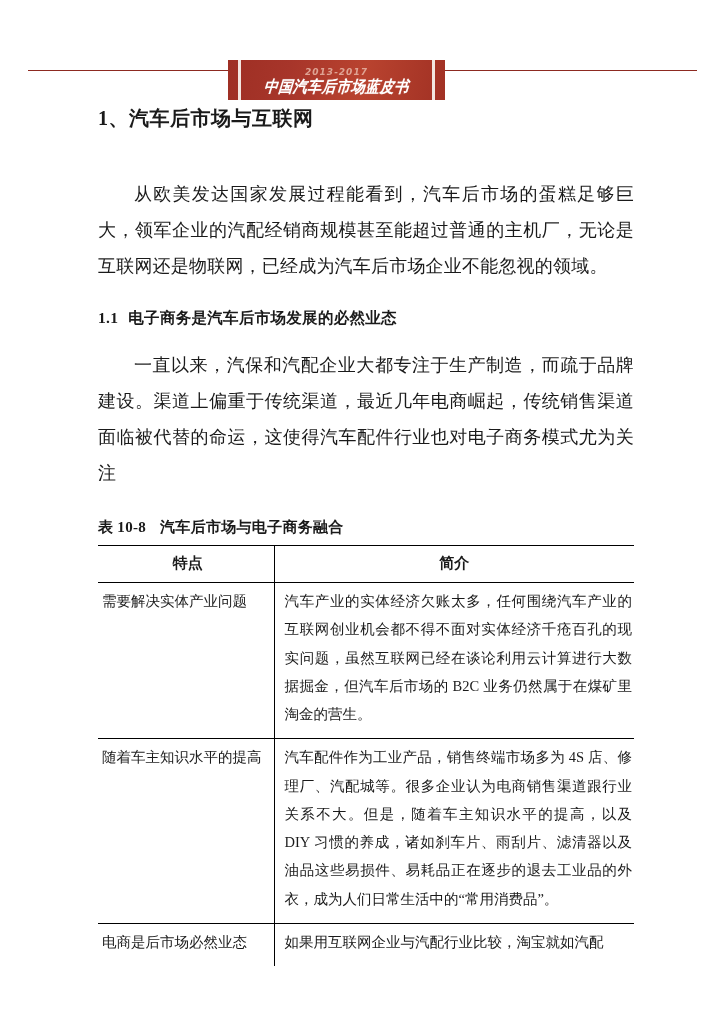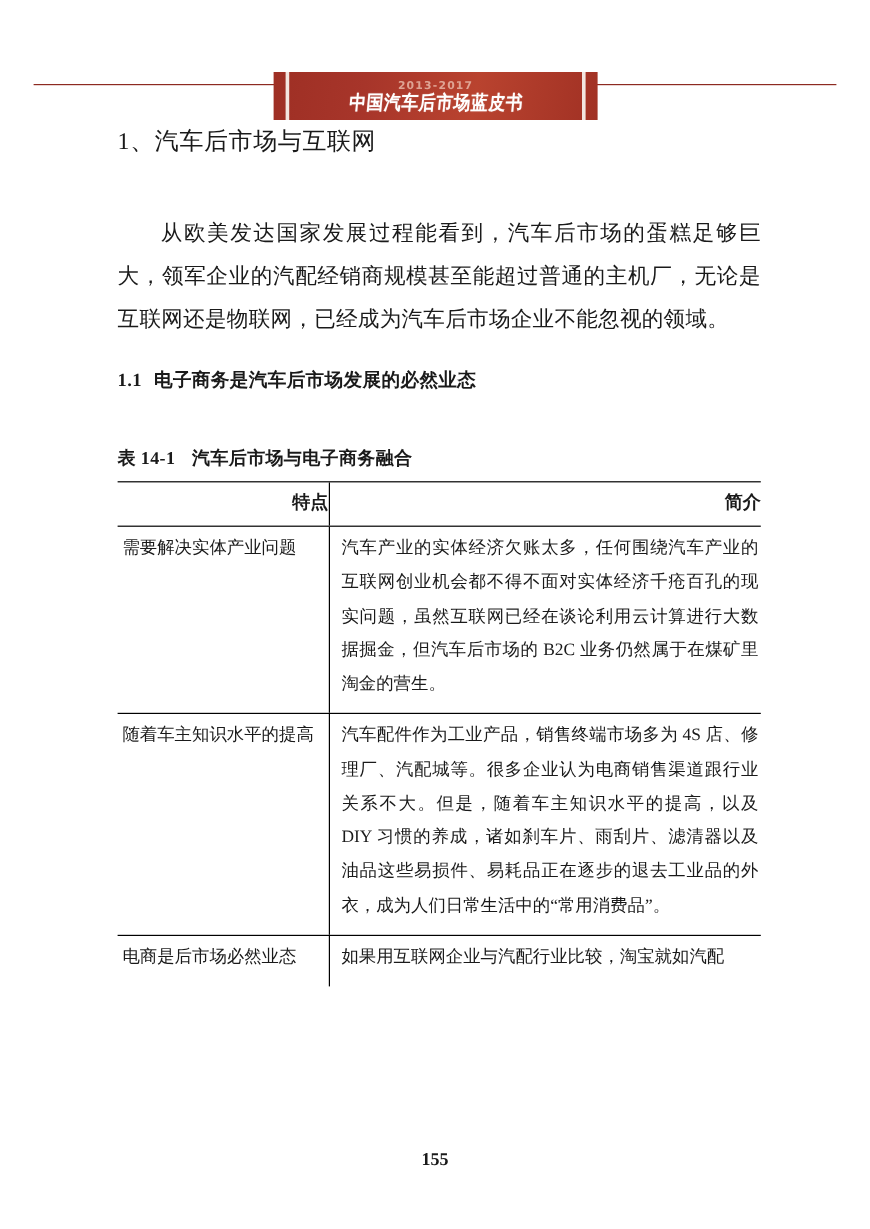--- a/index.html
+++ b/index.html
@@ -34,27 +34,28 @@
     top: 40px;
     left: 28px;
     width: 669px;
     height: 1px;
     background: #8d2a21;
   }
   .header-badge {
     position: absolute;
     top: 30px;
     left: 228px;
-    width: 270px;
+    width: 217px;
     height: 40px;
     background: linear-gradient(100deg,#9e2f24 0%, #a7352a 28%, #b9432f 62%, #a13124 100%);
     display: flex;
     flex-direction: column;
     align-items: center;
     justify-content: center;
+    font-style: italic;
   }
   .badge-stripe {
     position: absolute;
     top: 0;
     width: 3px;
     height: 40px;
     background: #f3e6e0;
   }
   .badge-stripe.left { left: 10px; }
   .badge-stripe.right { right: 10px; }
@@ -81,21 +82,21 @@
 
   
   .content {
     position: absolute;
     left: 98px;
     top: 104px;
     width: 536px;
   }
   h1.section-title {
     font-size: 20px;
-    font-weight: normal;
+    font-weight: bold;
     margin: 0 0 0 0;
     line-height: 1.4;
     letter-spacing: 0.5px;
   }
   p.para {
     font-size: 18px;
     line-height: 2.0;
     margin: 0;
     text-align: justify;
     text-justify: inter-ideograph;
@@ -135,21 +136,21 @@
     width: 536px;
     border-collapse: collapse;
     font-size: 14.5px;
     line-height: 1.95;
   }
   table.doc-table col.c1 { width: 176px; }
   table.doc-table col.c2 { width: 360px; }
 
   table.doc-table thead th {
     font-weight: bold;
-    text-align: right;
+    text-align: center;
     padding: 3px 0 4px 4px;
     border-top: 1.6px solid #000;
     border-bottom: 1.1px solid #000;
     font-size: 15px;
     vertical-align: middle;
   }
   table.doc-table thead th.c2cell {
     padding-left: 0;
     border-left: 1.1px solid #000;
   }
@@ -205,24 +206,25 @@
     <div class="gap-after-title"></div>
 
     <p class="para">从欧美发达国家发展过程能看到，汽车后市场的蛋糕足够巨大，领军企业的汽配经销商规模甚至能超过普通的主机厂，无论是互联网还是物联网，已经成为汽车后市场企业不能忽视的领域。</p>
     <div class="gap-after-para"></div>
 
     <h2 class="sub-title">
       <span class="num">1.1</span><span>电子商务是汽车后市场发展的必然业态</span>
     </h2>
     <div class="gap-after-sub"></div>
 
+    <p class="para">一直以来，汽保和汽配企业大都专注于生产制造，而疏于品牌建设。渠道上偏重于传统渠道，最近几年电商崛起，传统销售渠道面临被代替的命运，这使得汽车配件行业也对电子商务模式尤为关注</p>
     <div class="gap-after-para2"></div>
 
     <div class="table-caption">
-      <span class="cap-num">表 14-1</span><span>汽车后市场与电子商务融合</span>
+      <span class="cap-num">表 10-8</span><span>汽车后市场与电子商务融合</span>
     </div>
     <div class="gap-after-caption"></div>
 
     <table class="doc-table">
       <colgroup>
           <col class="c1">
           <col class="c2">
         </colgroup>
       <thead>
         <tr>
@@ -241,15 +243,14 @@
         </tr>
         <tr>
           <td class="feature">电商是后市场必然业态</td>
           <td class="c2cell">如果用互联网企业与汽配行业比较，淘宝就如汽配</td>
         </tr>
       </tbody>
     </table>
 
   </div>
 
-  <div class="page-number">155</div>
 
 </div>
 
 </body></html>

